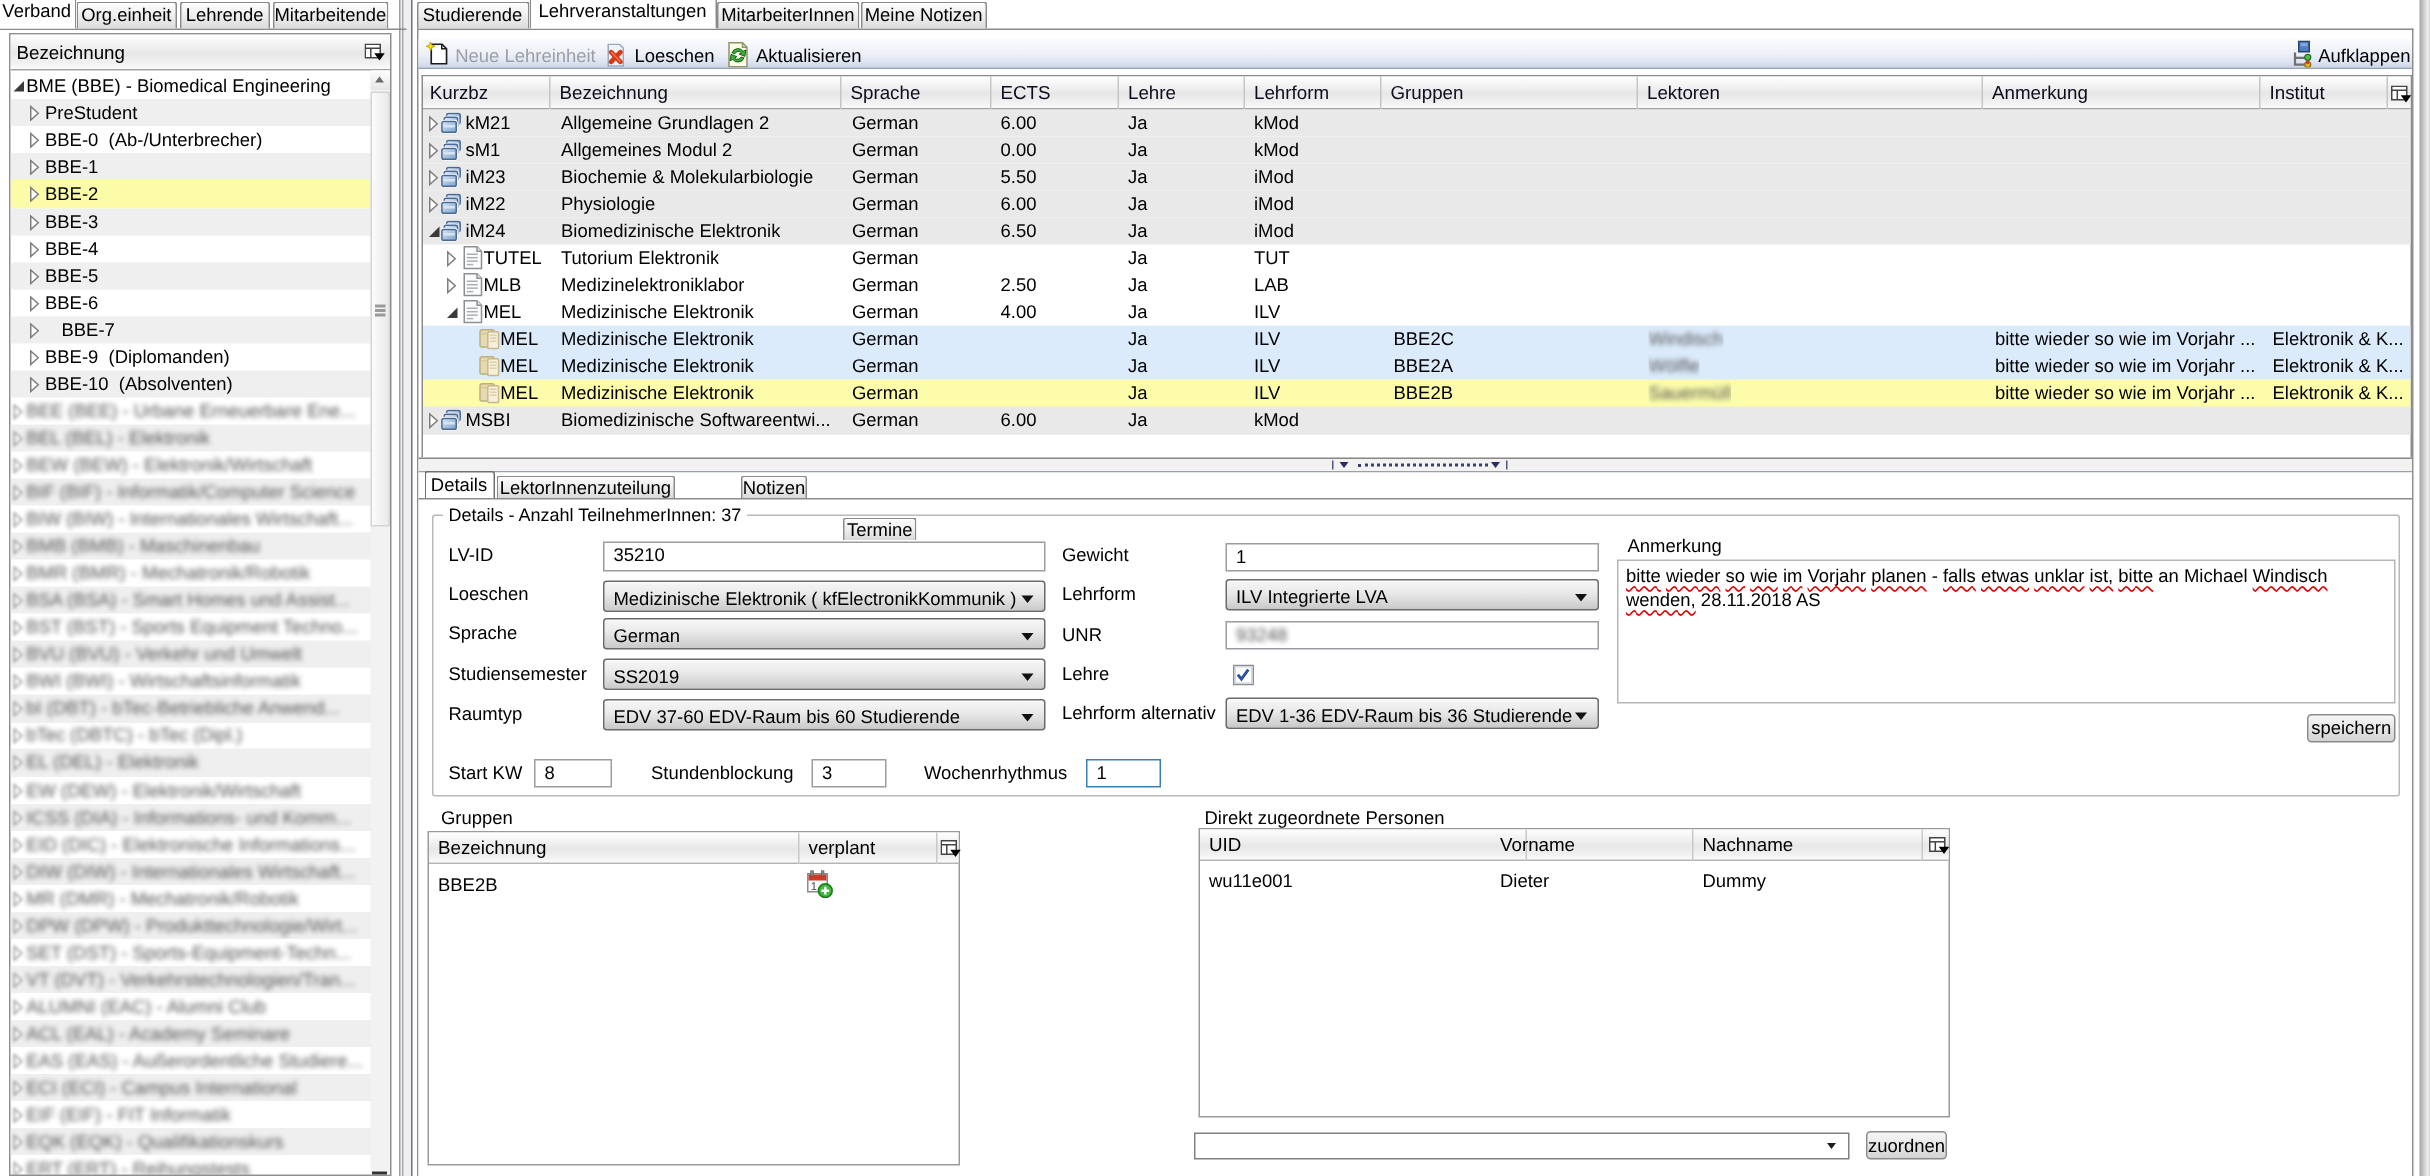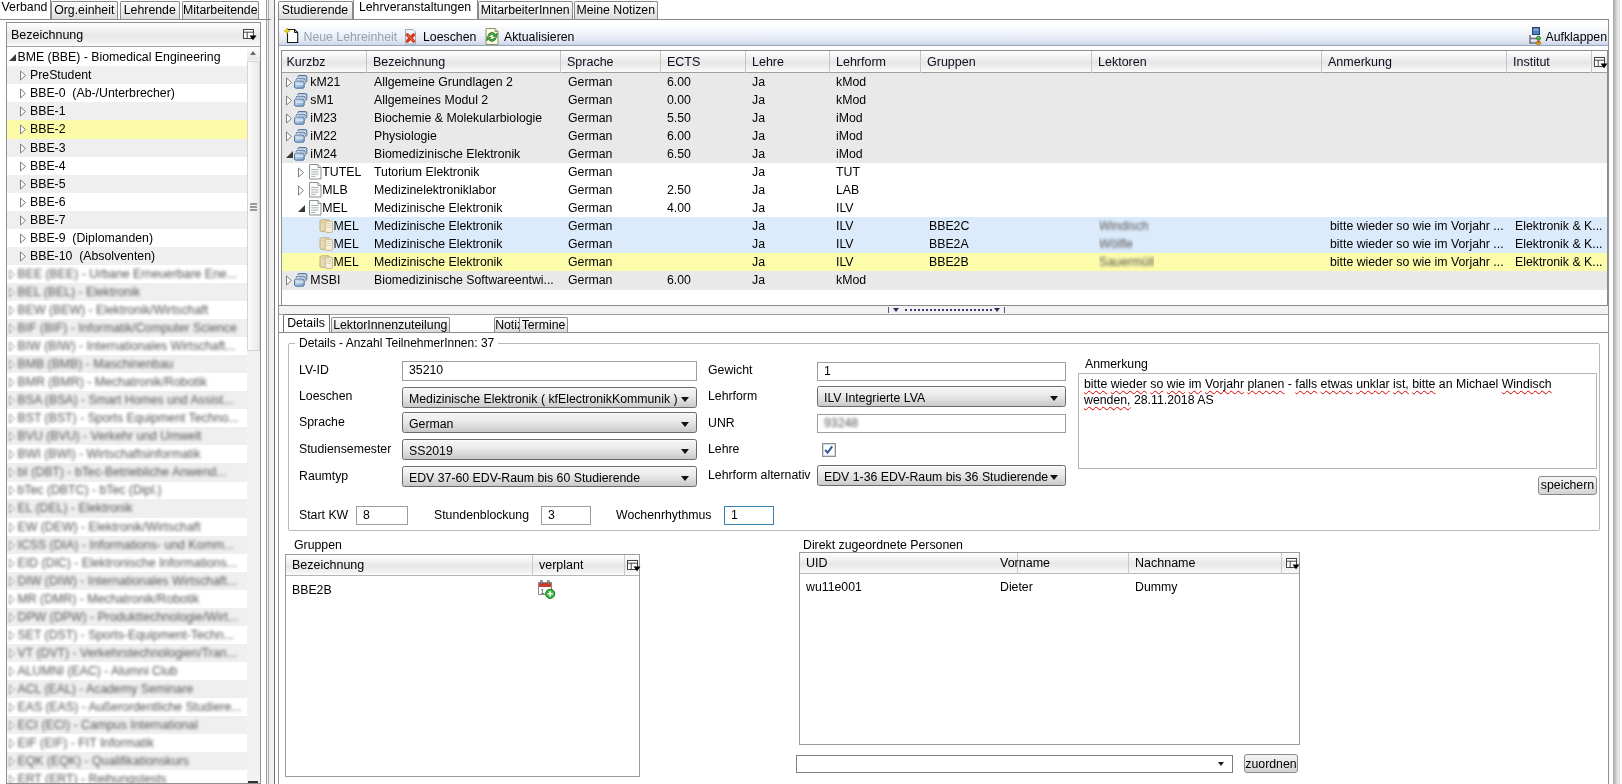--- a/index.html
+++ b/index.html
@@ -119,21 +119,21 @@
 <div class="trow" style="top:169.6px;">
         <svg width="8" height="11" viewBox="0 0 8 11" style="position:absolute; left:11.5px; top:4px;">
           <path d="M1.5 1 L6.5 5.5 L1.5 10 Z" fill="#ffffff" stroke="#7e7e7e"></path>
         </svg>
         <span style="position:absolute; left:23px;">BBE-6</span>
       </div>
 <div class="trow g" style="top:187.7px;">
         <svg width="8" height="11" viewBox="0 0 8 11" style="position:absolute; left:11.5px; top:4px;">
           <path d="M1.5 1 L6.5 5.5 L1.5 10 Z" fill="#ffffff" stroke="#7e7e7e"></path>
         </svg>
-        <span style="position:absolute; left:23px;">BBE-7</span>
+        <span style="position:absolute; left:34px;">BBE-7</span>
       </div>
 <div class="trow" style="top:205.7px;">
         <svg width="8" height="11" viewBox="0 0 8 11" style="position:absolute; left:11.5px; top:4px;">
           <path d="M1.5 1 L6.5 5.5 L1.5 10 Z" fill="#ffffff" stroke="#7e7e7e"></path>
         </svg>
         <span style="position:absolute; left:23px;">BBE-9&nbsp; (Diplomanden)</span>
       </div>
 <div class="trow g" style="top:223.8px;">
         <svg width="8" height="11" viewBox="0 0 8 11" style="position:absolute; left:11.5px; top:4px;">
           <path d="M1.5 1 L6.5 5.5 L1.5 10 Z" fill="#ffffff" stroke="#7e7e7e"></path>
@@ -726,21 +726,21 @@
 <div class="abs" style="left:905px; top:308.5px; width:87px; height:3px; border-top:2px dotted #3c3c6e;"></div>
 <div class="abs" style="left:994px; top:307.5px; width:0; height:0; border-left:3.5px solid transparent; border-right:3.5px solid transparent; border-top:4.5px solid #2c2c64;"></div>
 <div class="abs" style="left:1004px; top:306.5px; width:1px; height:6px; background:#55557e;"></div>
 
 <div class="abs" style="left:278.5px; top:315px; width:1329.5px; height:469px; background:#fff;"></div>
 <div class="tabline" style="left:278.5px; top:331.5px; width:1329.5px; background:#8c8c8c;"></div>
 <div class="stab active" style="left:282.5px; width:47px;">Details</div>
 <div class="stab" style="left:330.5px; width:119.5px;">LektorInnenzuteilung</div>
 <div class="stab" style="left:453.5px; width:37.5px;margin-left:43px;">Noten</div>
 <div class="stab" style="left:494px; width:44px;">Notizen</div>
-<div class="stab" style="left:519px; width:49px;">Termine</div>
+<div class="stab" style="left:562px; width:49px;margin-top:28px;">Termine</div>
 
 <fieldset class="abs" style="left:288px; top:336px; width:1312px; height:194.5px; border:1px solid #b9b9b9; border-radius:2px;">
     <legend style="margin-left:6px; padding:0 4px; font-size:12px;">Details - Anzahl TeilnehmerInnen: 37</legend>
   </fieldset>
 <div class="lbl" style="left:299px; top:363px;">LV-ID</div>
 <div class="inp" style="left:402px; top:361px; width:295px; height:20px; ">35210</div>
 <div class="lbl" style="left:299px; top:389px;">Loeschen</div>
 <div class="combo" style="left:402px; top:387px; width:295px;">
     <span class="ct">Medizinische Elektronik ( kfElectronikKommunik )</span>
     <span class="ca"></span>

